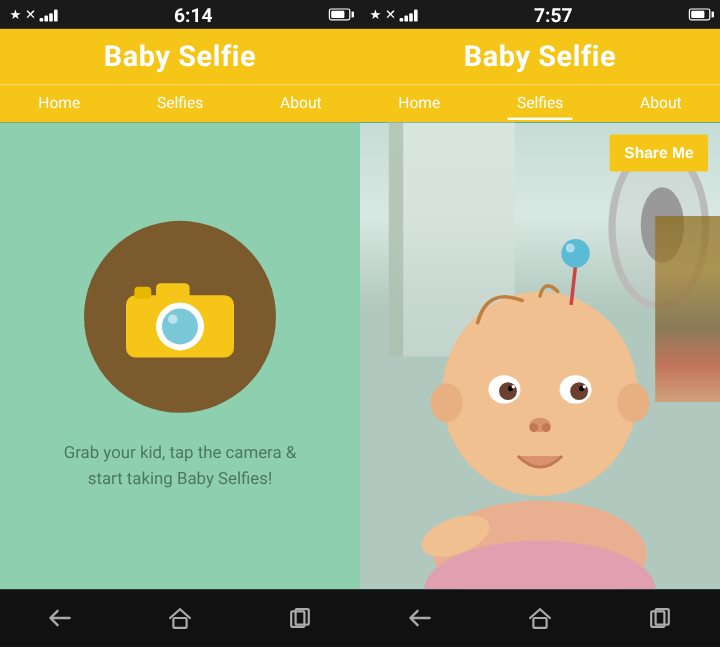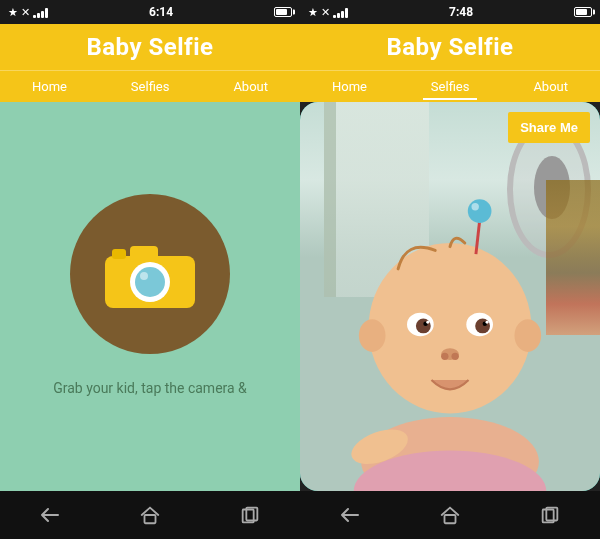--- a/index.html
+++ b/index.html
@@ -33,21 +33,21 @@
       flex-shrink: 0;
     }
     .status-bar-left, .status-bar-right {
       display: flex;
       align-items: center;
       gap: 3px;
       font-size: 11px;
       color: #fff;
     }
     .status-bar-center {
-      font-size: 12px;
+      font-size: 16px;
       color: #fff;
       font-weight: bold;
     }
     .battery-icon {
       width: 18px;
       height: 10px;
       border: 1.5px solid #fff;
       border-radius: 2px;
       position: relative;
       display: inline-block;
@@ -171,21 +171,20 @@
       width: 40px;
       height: 40px;
     }
 
     
     .selfie-content {
       flex: 1;
       background: #14b8a6;
       position: relative;
       overflow: hidden;
-      border-radius: 18px;
     }
 
     .share-btn {
       position: absolute;
       top: 10px;
       right: 10px;
       background: #F5C518;
       color: #fff;
       border: none;
       padding: 8px 12px;
@@ -280,20 +279,21 @@
 
         <circle cx="50" cy="48" r="20" fill="#fff"></circle>
 
         <circle cx="50" cy="48" r="15" fill="#7BC8D8"></circle>
 
         <circle cx="44" cy="42" r="4" fill="rgba(255,255,255,0.5)"></circle>
       </svg>
     </div>
     <div class="tagline">
       <span>Grab your kid, tap the camera &amp;</span><br>
+      <span>start taking Baby Selfies!</span>
     </div>
   </div>
 
   <div class="bottom-bar">
     <div class="bottom-btn">
       <svg width="24" height="24" viewBox="0 0 24 24" fill="none">
         <path d="M20 12H4M4 12L10 6M4 12L10 18" stroke="#aaa" stroke-width="2" stroke-linecap="round"></path>
       </svg>
     </div>
     <div class="bottom-btn">
@@ -317,21 +317,21 @@
     <div class="status-bar-left">
       <span>★</span>
       <span>✕</span>
       <div class="signal-bars">
         <div class="bar bar1"></div>
         <div class="bar bar2"></div>
         <div class="bar bar3"></div>
         <div class="bar bar4"></div>
       </div>
     </div>
-    <div class="status-bar-center">7:48</div>
+    <div class="status-bar-center">7:57</div>
     <div class="status-bar-right">
       <div class="battery-icon">
         <div class="battery-fill"></div>
       </div>
     </div>
   </div>
 
   <div class="app-bar">
     <span class="app-title">Baby Selfie</span>
   </div>

